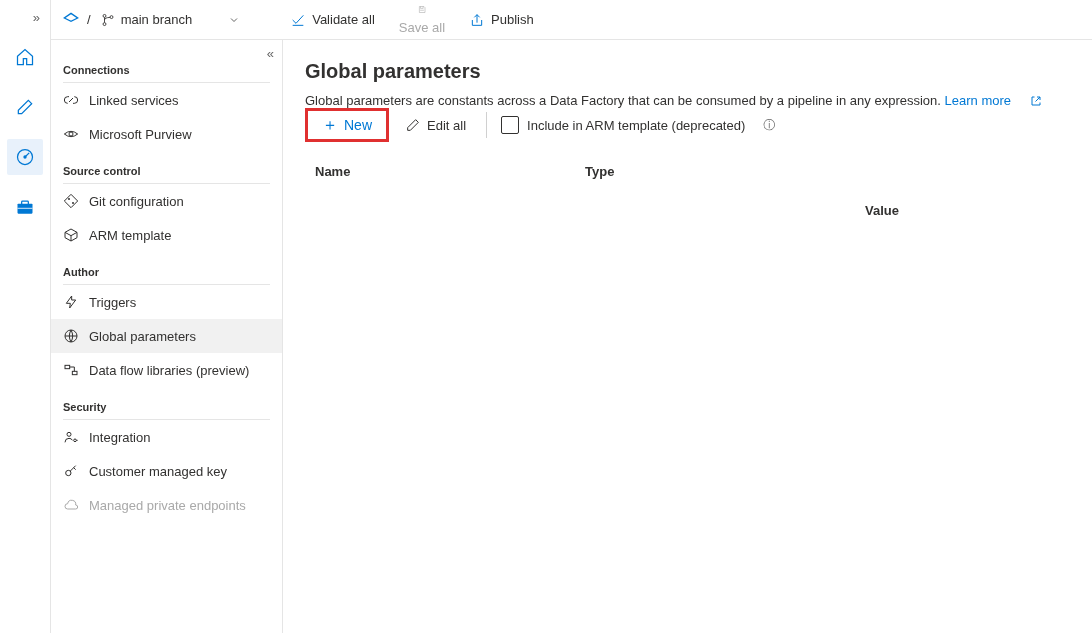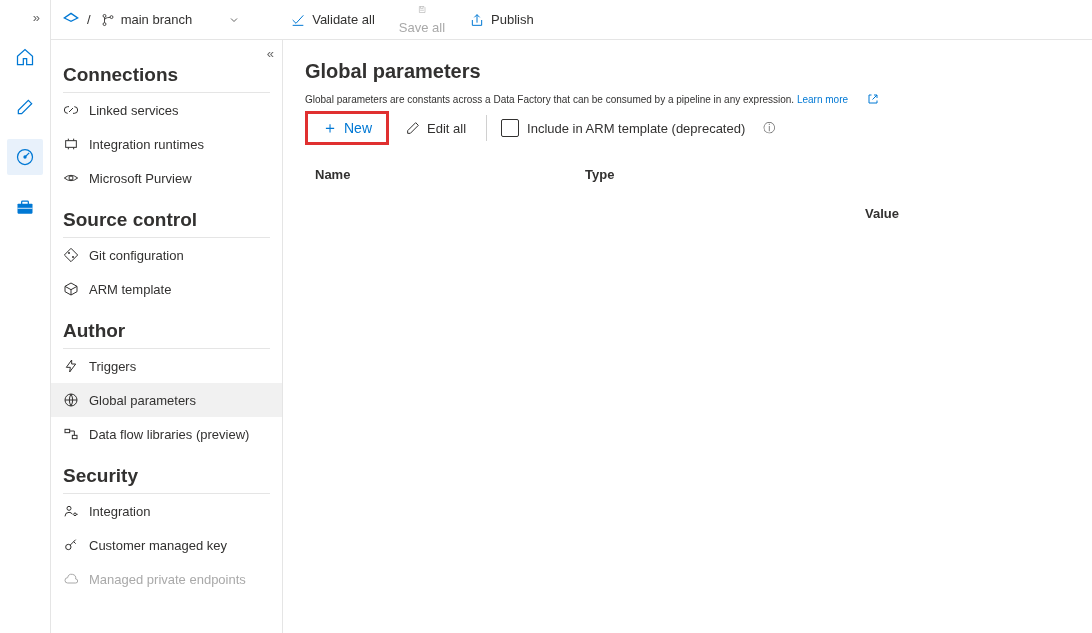--- a/index.html
+++ b/index.html
@@ -15,29 +15,29 @@
   .topbar .factory-icon { color:#0078d4; display:inline-flex; }
   .topbar .slash { margin:0 4px; color:#323130; }
   .branch { display:flex; align-items:center; gap:6px; color:#323130; cursor:pointer; padding:0 2px;}
   .topbar .spacer { width: 30px;}
   .tb-btn { display:flex; align-items:center; gap:6px; padding:0 10px; height:30px; cursor:pointer; color:#323130; }
   .tb-btn.disabled { color:#a9a9a9; cursor:default;flex-direction:column;}
   .tb-btn svg { width:16px; height:16px; }
   .body { flex:1; display:flex; overflow:hidden;}
   .sidebar { width:232px; border-right:1px solid #e5e5e5; padding-top:10px; position:relative; }
   .sidebar .collapse { position:absolute; top:6px; right:8px; color:#666; cursor:pointer; font-size:13px;}
-  .section-head { font-size:19px; font-weight:600; padding: 14px 12px 6px 12px; color:#323130;}
+  .section-head { font-size:11px; font-weight:600; padding: 14px 12px 6px 12px; color:#323130;}
   .section-rule { border:none; border-top:1px solid #e5e5e5; margin:0 12px;}
   .side-item { display:flex; align-items:center; gap:10px; height:34px; padding:0 12px; cursor:pointer; }
   .side-item.selected { background:#f1f1f1; }
   .side-item.disabled { color:#a9a9a9; cursor:default;}
   .side-item svg { width:16px; height:16px; flex-shrink:0; }
   .content { flex:1; padding:20px 22px; overflow:auto; }
   .page-title { font-size:20px; font-weight:600; margin-bottom:10px; }
-  .page-desc { font-size:10px; color:#323130; margin-bottom:6px; }
+  .page-desc { font-size:13px; color:#323130; margin-bottom:0; }
   .page-desc a { color:#0078d4; text-decoration:none; }
   .learn-link { display:inline-flex; align-items:center; gap:19px;}
   .action-row { display:flex; align-items:center; gap:10px; margin-bottom:16px; }
   .new-btn { display:flex; align-items:center; gap:6px; height:34px; padding:0 14px; border:3px solid #e03030; color:#0078d4; cursor:pointer; font-size:14px;}
   .new-btn .plus { font-size:16px; font-weight:400;}
   .edit-all { display:flex; align-items:center; gap:6px; height:34px; padding:0 6px; cursor:pointer; color:#323130;}
   .vdiv { width:1px; height:26px; background:#d0d0d0; margin:0 4px;}
   .chk-row { display:flex; align-items:center; gap:8px; color:#323130;}
   .chk { width:18px; height:18px; border:1px solid #323130; border-radius:2px; cursor:pointer; display:inline-block;}
   .info-circle { font-size:12px; color:#666; margin-left:8px; cursor:default;}
@@ -128,27 +128,20 @@
         <div class="section-head">Connections</div>
         <hr class="section-rule">
         <div class="side-item">
           <svg viewBox="0 0 24 24">
               <path d="M9 15 L15 9 M7 17 A5 5 0 0 1 7 7 L9 7 M17 7 A5 5 0 0 1 17 17 L15 17" class="icon-stroke"></path>
             </svg>
           <span>Linked services</span>
         </div>
         <div class="side-item">
           <svg viewBox="0 0 24 24">
-              <rect x="4" y="7" width="16" height="10" class="icon-stroke"></rect>
-              <path d="M8 4 V7 M16 4 V7 M8 17 V20 M16 17 V20" class="icon-stroke"></path>
-            </svg>
-          <span>Integration runtimes</span>
-        </div>
-        <div class="side-item">
-          <svg viewBox="0 0 24 24">
               <path d="M2 12 Q12 4 22 12 Q12 20 2 12 Z" class="icon-stroke"></path>
               <circle cx="12" cy="12" r="3" class="icon-stroke"></circle>
             </svg>
           <span>Microsoft Purview</span>
         </div>
 
         <div class="section-head">Source control</div>
         <hr class="section-rule">
         <div class="side-item">
           <svg viewBox="0 0 24 24">

